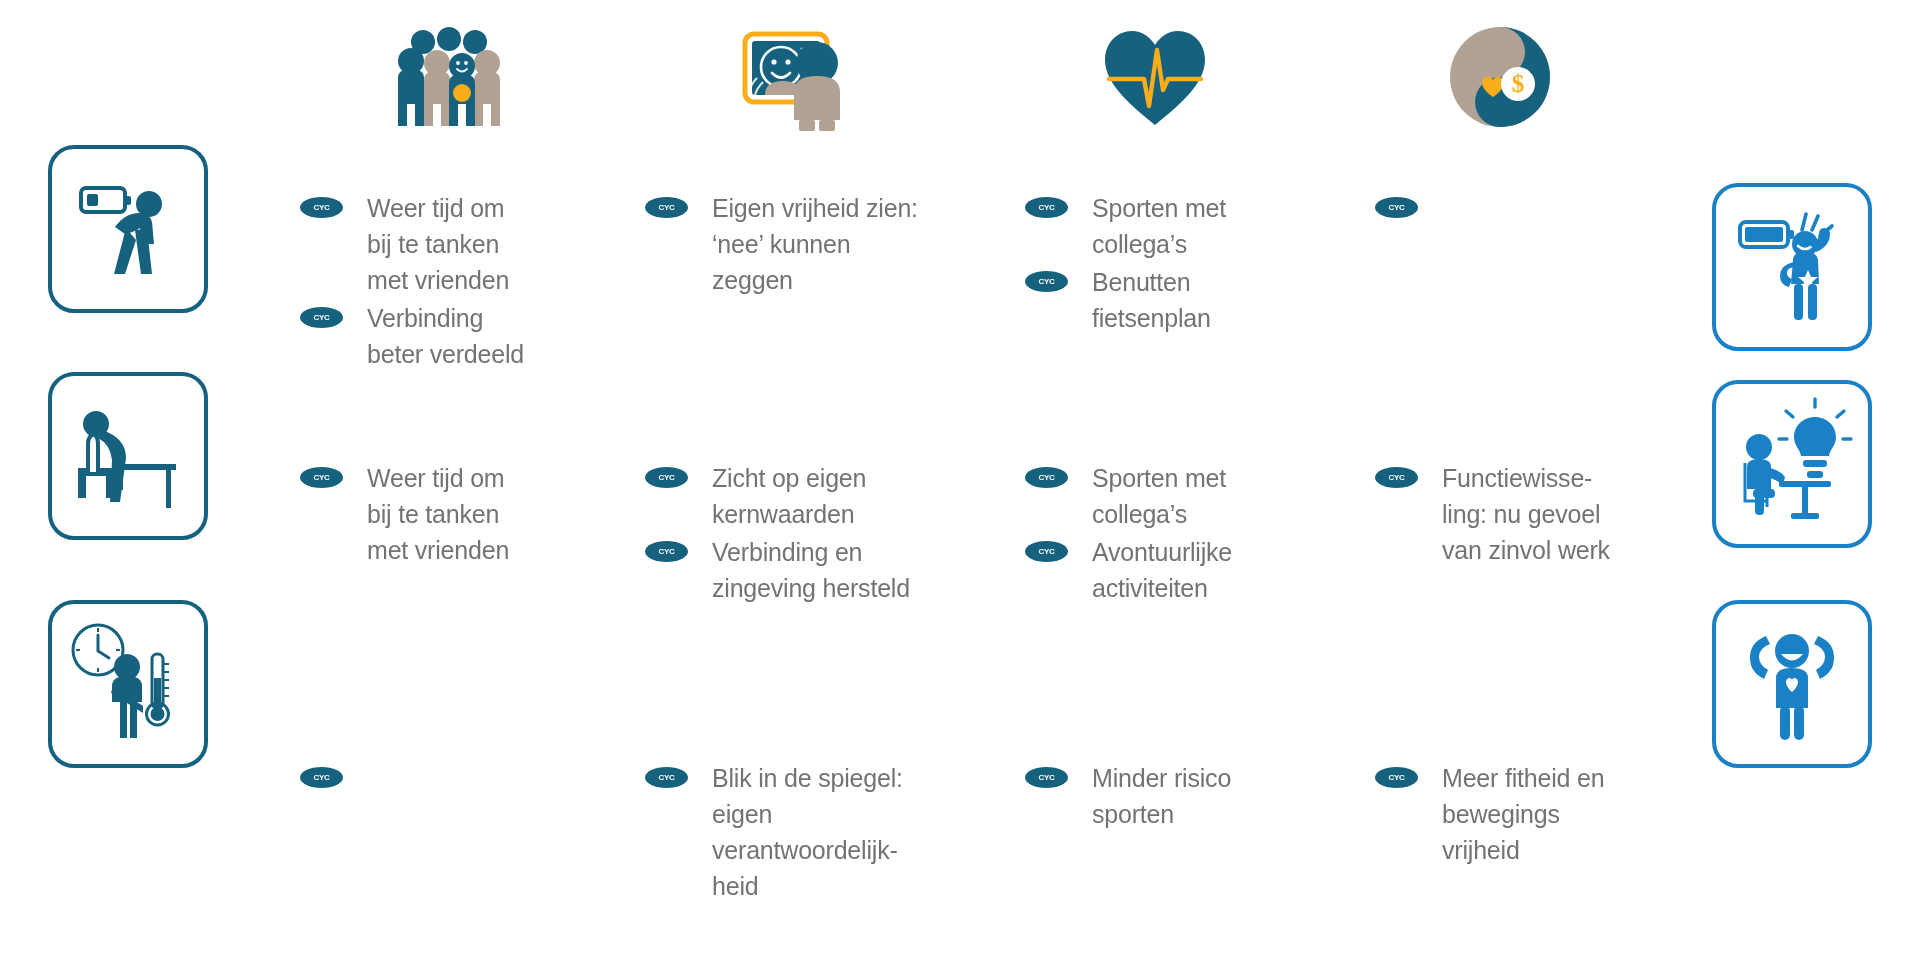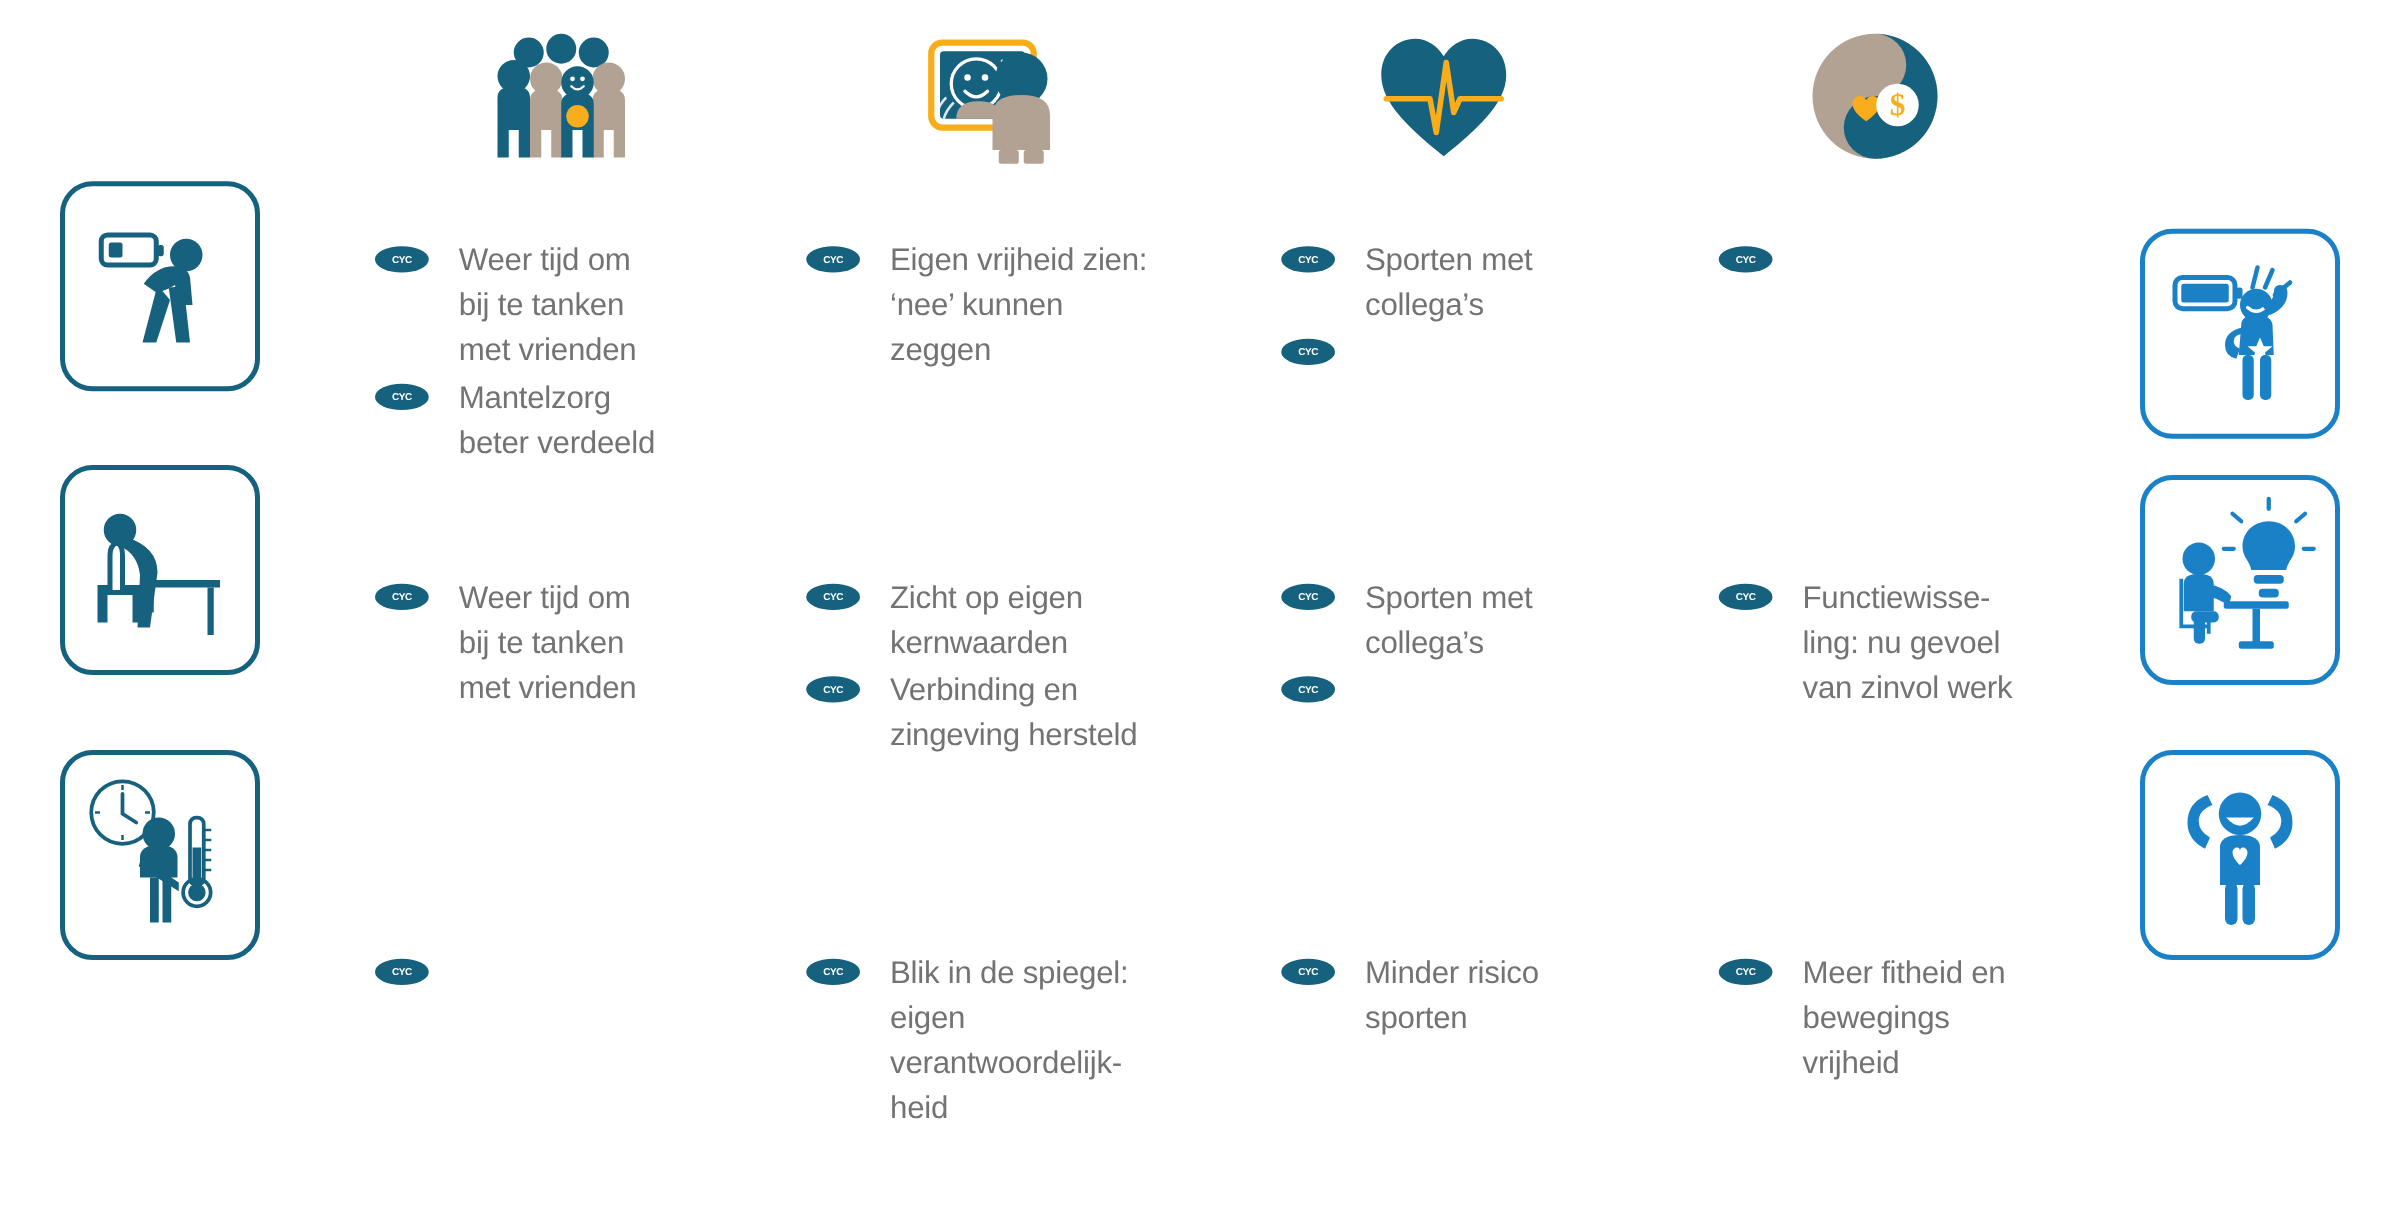--- a/index.html
+++ b/index.html
@@ -310,38 +310,39 @@
     </svg>
   </div>
 
   <div class="col col-1 row-1">
     <div class="bullet-item">
       <span class="bullet-badge">CYC</span>
       <span class="bullet-text">Weer tijd om bij te tanken met vrienden</span>
     </div>
     <div class="bullet-item">
       <span class="bullet-badge">CYC</span>
-      <span class="bullet-text">Mantelzorg beter verdeeld</span>
+      <span class="bullet-text">Verbinding beter verdeeld</span>
     </div>
   </div>
 
   <div class="col col-2 row-1">
     <div class="bullet-item">
       <span class="bullet-badge">CYC</span>
       <span class="bullet-text">Eigen vrijheid zien: ‘nee’ kunnen zeggen</span>
     </div>
   </div>
 
   <div class="col col-3 row-1">
     <div class="bullet-item">
       <span class="bullet-badge">CYC</span>
       <span class="bullet-text">Sporten met collega’s</span>
     </div>
     <div class="bullet-item">
       <span class="bullet-badge">CYC</span>
+      <span class="bullet-text">Benutten fietsenplan</span>
     </div>
   </div>
 
   <div class="col col-4 row-1">
     <div class="bullet-item">
       <span class="bullet-badge">CYC</span>
     </div>
   </div>
 
   <div class="col col-1 row-2">
@@ -362,20 +363,21 @@
     </div>
   </div>
 
   <div class="col col-3 row-2">
     <div class="bullet-item">
       <span class="bullet-badge">CYC</span>
       <span class="bullet-text">Sporten met collega’s</span>
     </div>
     <div class="bullet-item">
       <span class="bullet-badge">CYC</span>
+      <span class="bullet-text">Avontuurlijke activiteiten</span>
     </div>
   </div>
 
   <div class="col col-4 row-2">
     <div class="bullet-item">
       <span class="bullet-badge">CYC</span>
       <span class="bullet-text">Functiewisse-ling: nu gevoel van zinvol werk</span>
     </div>
   </div>
 

